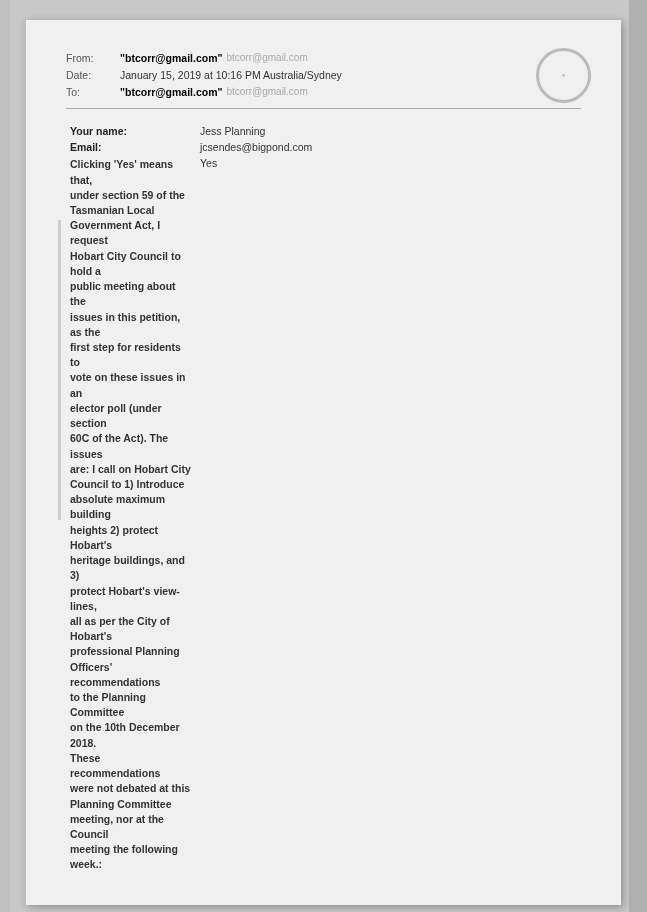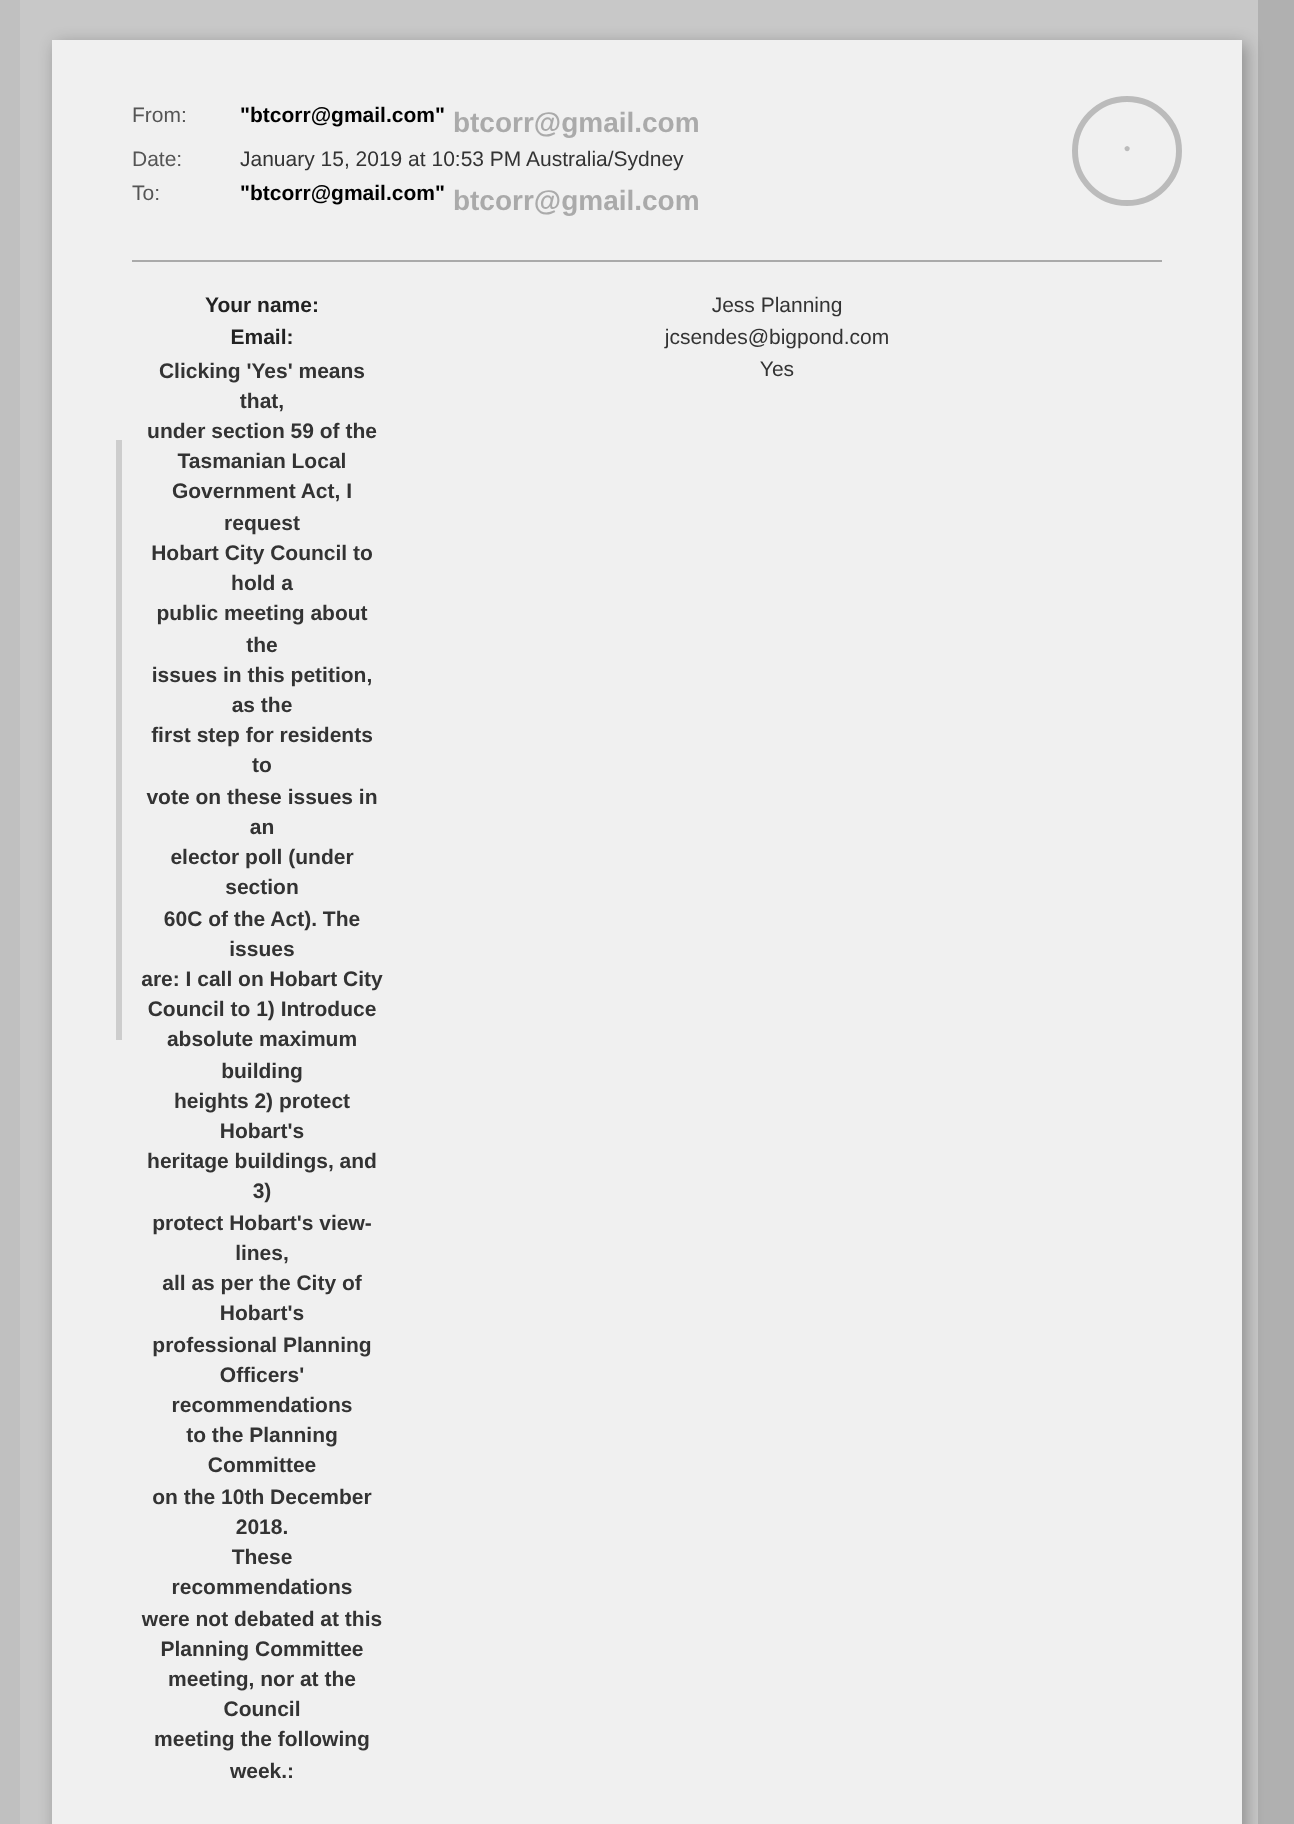--- a/index.html
+++ b/index.html
@@ -22,21 +22,21 @@
       width: 595px;
       min-height: 870px;
       background-color: #f0f0f0;
       margin: 20px auto;
       position: relative;
       padding: 30px 40px;
       box-shadow: 2px 2px 8px rgba(0,0,0,0.3);
     }
 
     .email-header {
-      margin-bottom: 18px;
+      margin-bottom: 8px;
       font-size: 10.5px;
       color: #333;
       line-height: 1.6;
     }
 
     .email-header .row {
       display: flex;
       gap: 4px;
     }
 
@@ -82,21 +82,20 @@
     .content-table {
       width: 100%;
       border-collapse: collapse;
       font-size: 10.5px;
     }
 
     .content-table td {
       vertical-align: top;
       padding: 2px 4px;
       color: #333;
-      text-align: center;
     }
 
     .content-table td:first-child {
       font-weight: bold;
       width: 130px;
       color: #222;
     }
 
     .content-table td:last-child {
       color: #333;
@@ -143,22 +142,21 @@
       position: absolute;
       left: 0;
       top: 0;
       width: 10px;
       height: 912px;
       background-color: #c0c0c0;
     }
 
     .email-value-faint {
       color: #aaa;
-      font-size: 14px;
-      font-weight: bold;
+      font-size: 10px;
     }
   </style>
 </head>
 <body>
 
 <div class="left-edge"></div>
 <div class="right-edge"></div>
 
 <div class="page">
 
@@ -167,21 +165,21 @@
   </div>
 
   <div class="email-header">
     <div class="row">
       <span class="label">From:</span>
       <span class="value bold">"btcorr@gmail.com"</span>
       <span class="email-value-faint">btcorr@gmail.com</span>
     </div>
     <div class="row">
       <span class="label">Date:</span>
-      <span class="value">January 15, 2019 at 10:53 PM Australia/Sydney</span>
+      <span class="value">January 15, 2019 at 10:16 PM Australia/Sydney</span>
     </div>
     <div class="row">
       <span class="label">To:</span>
       <span class="value bold">"btcorr@gmail.com"</span>
       <span class="email-value-faint">btcorr@gmail.com</span>
     </div>
   </div>
 
   <hr class="divider">
 

